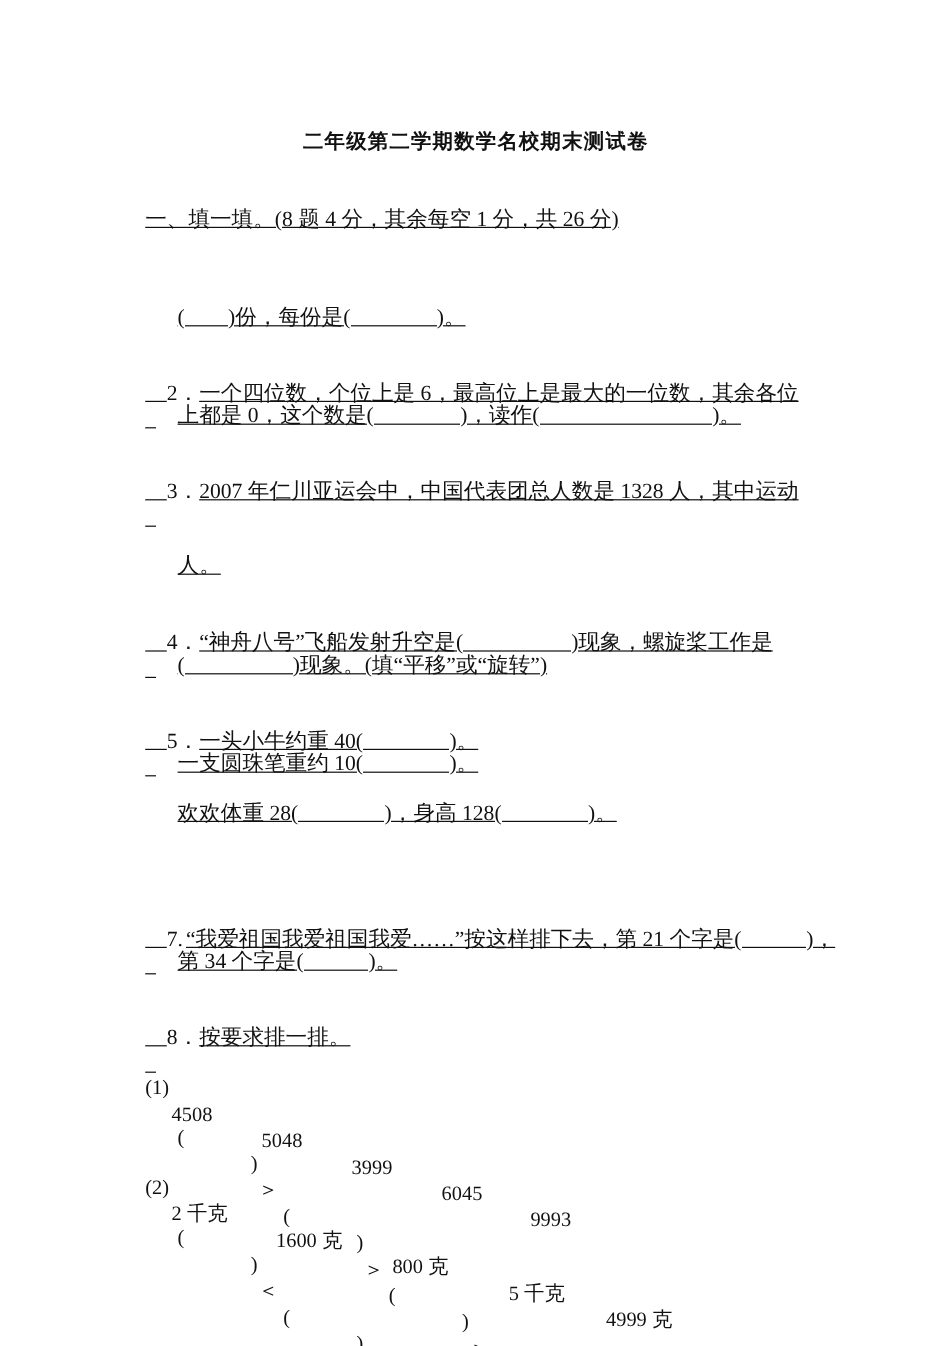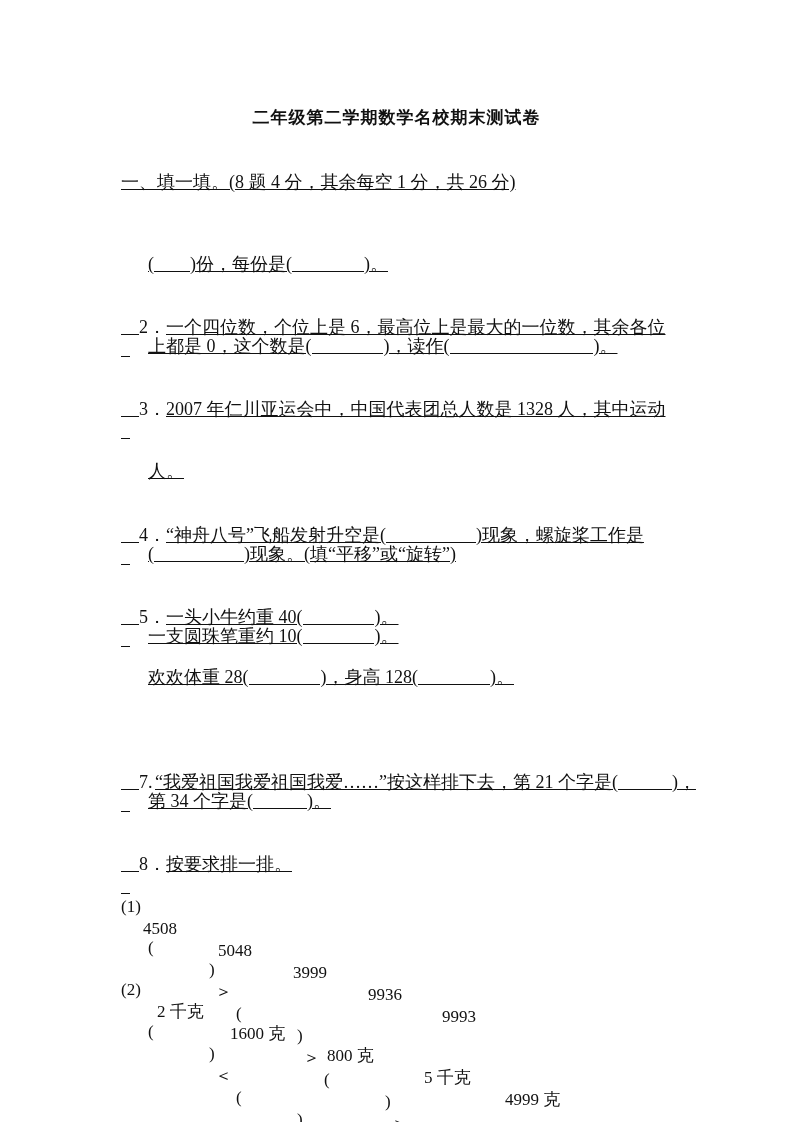--- a/index.html
+++ b/index.html
@@ -53,21 +53,21 @@
 
   <div class="line" style="left:121px; top:831px;">
     <span class="num" style="width:27px;">8．</span><span>按要求排一排。</span>
   </div>
 
   <div class="row" style="left:121px; top:874px; width:560px; height:22px;">
     <span class="cell" style="left:0px;">(1)</span>
     <span class="cell" style="left:22px;">4508</span>
     <span class="cell" style="left:97px;">5048</span>
     <span class="cell" style="left:172px;">3999</span>
-    <span class="cell" style="left:247px;">9936</span>
+    <span class="cell" style="left:247px;">6045</span>
     <span class="cell" style="left:321px;">9993</span>
   </div>
 
   <div class="row" style="left:121px; top:915px; width:560px; height:22px;">
     <span class="cell" style="left:27px;">(</span>
     <span class="cell" style="left:88px;">)</span>
     <span class="cell" style="left:94px;">＞</span>
     <span class="cell" style="left:115px;">(</span>
     <span class="cell" style="left:176px;">)</span>
     <span class="cell" style="left:182px;">＞</span>
@@ -76,21 +76,21 @@
     <span class="cell" style="left:270px;">＞</span>
     
     
     
     
     
   </div>
 
   <div class="row" style="left:121px; top:957px; width:560px; height:22px;">
     <span class="cell" style="left:0px;">(2)</span>
-    <span class="cell" style="left:36px;">2 千克</span>
+    <span class="cell" style="left:22px;">2 千克</span>
     <span class="cell" style="left:109px;">1600 克</span>
     <span class="cell" style="left:206px;">800 克</span>
     <span class="cell" style="left:303px;">5 千克</span>
     <span class="cell" style="left:384px;">4999 克</span>
   </div>
 
   <div class="row" style="left:121px; top:999px; width:560px; height:22px;">
     <span class="cell" style="left:27px;">(</span>
     <span class="cell" style="left:88px;">)</span>
     <span class="cell" style="left:94px;">＜</span>

